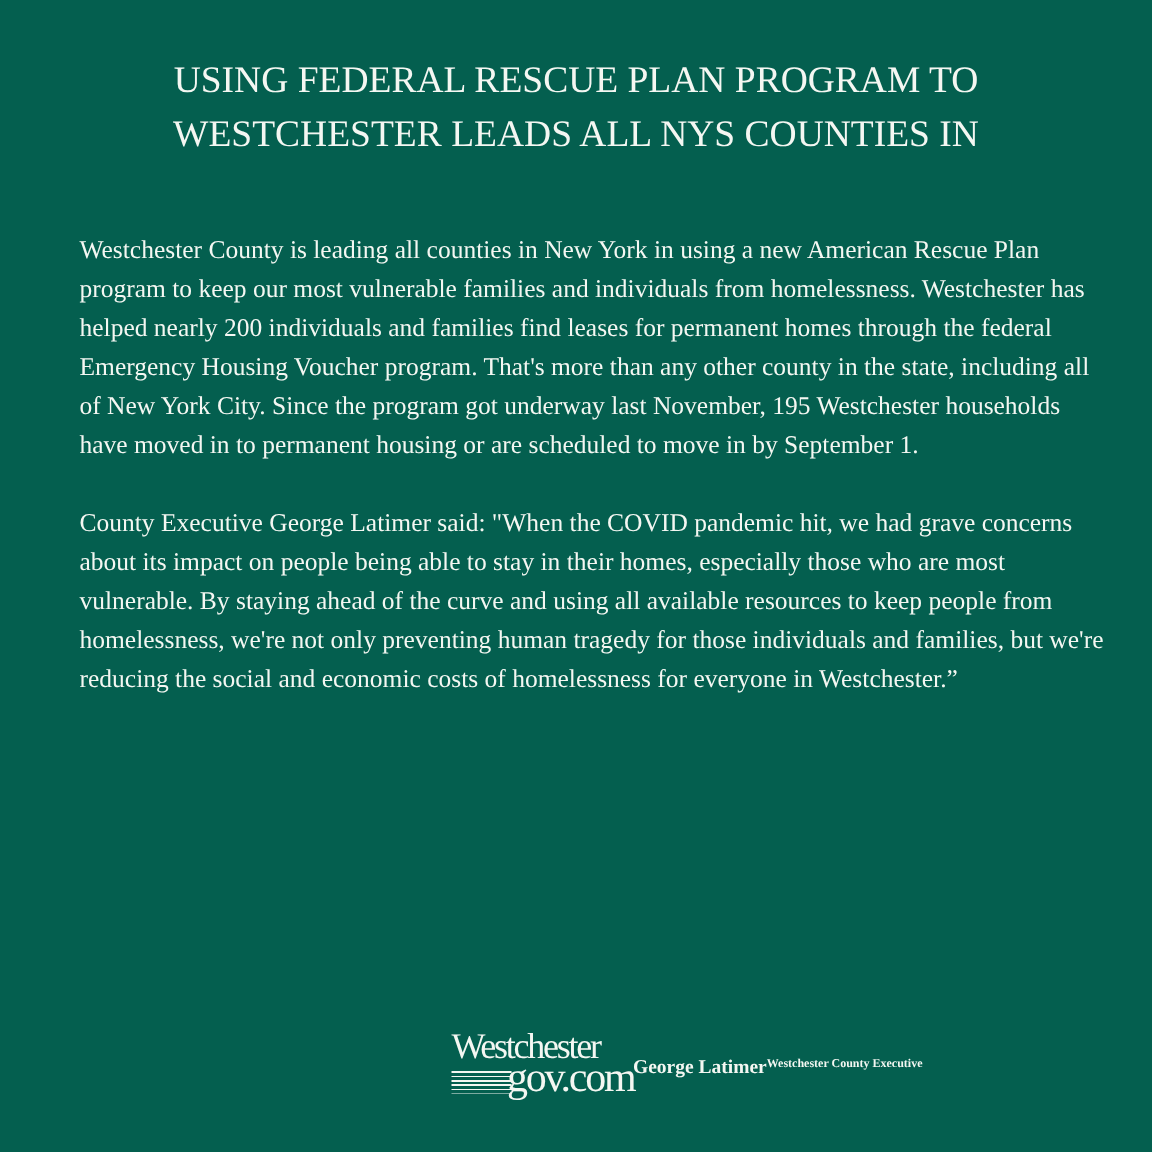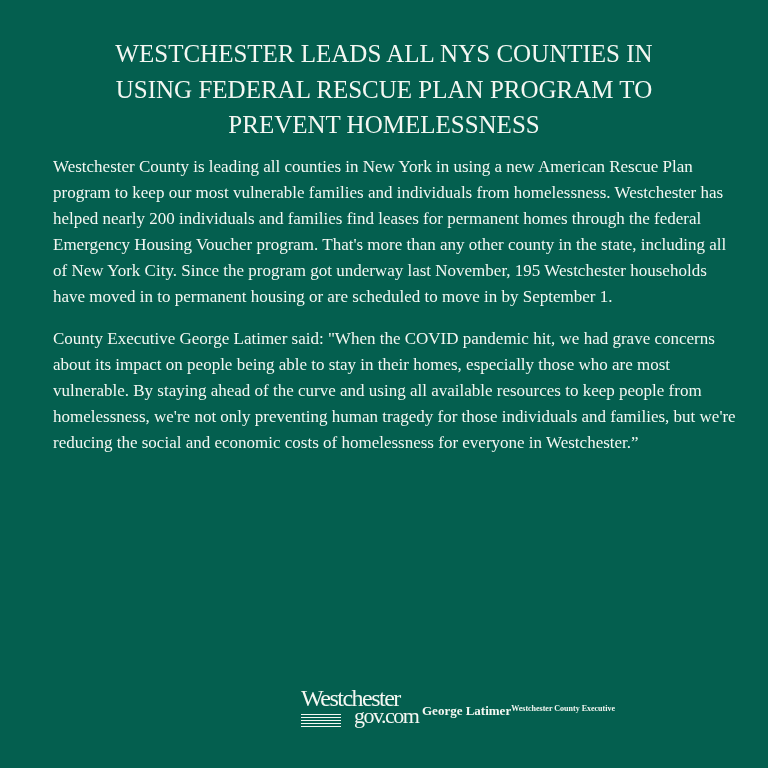--- a/index.html
+++ b/index.html
@@ -1,37 +1,36 @@
 <!DOCTYPE html>
 <html><head>
 <meta charset="utf-8">
 <style>
   html, body { margin:0; padding:0; }
   body { width:768px; height:768px; background:#045f4f; overflow:hidden; position:relative; color:#f4f7f2; font-family:"Liberation Serif", "DejaVu Serif", serif; }
   .title { position:absolute; left:0; top:36px; width:768px; text-align:center; font-size:25px; line-height:35.5px; letter-spacing:0px; }
   .body { position:absolute; left:53px; top:154px; width:690px; font-size:17px; line-height:26px; }
   .para { margin:0; }
-  .para + .para { margin-top:16px; }
+  .para + .para { margin-top:26px; }
   .footer { position:absolute; left:253px; top:688px; height:44px; display:flex; align-items:center; }
   .logo { position:relative; width:115px; height:42px;margin-left:48px; }
   .logo .l1 { position:absolute; left:0; top:-4px; font-size:24px; letter-spacing:-1.5px; }
-  .logo .l2 { position:absolute; left:53px; top:14px; font-size:22px; letter-spacing:-1.5px; }
+  .logo .l2 { position:absolute; left:37px; top:14px; font-size:28px; letter-spacing:-1.5px; }
   .logo .lines { position:absolute; left:0; top:25px; width:40px; height:15px;
     background:repeating-linear-gradient(to bottom,#f4f7f2 0,#f4f7f2 1px,transparent 1px,transparent 3px); }
   .exec { margin-left:6px; display:flex; flex-direction:row; }
   .exec .name { font-weight:bold; font-size:13px; line-height:15px; }
   .exec .role { font-weight:bold; font-size:8px; line-height:11px; }
 </style>
 </head>
 <body>
 
 <div class="title">
+  <div>USING FEDERAL RESCUE PLAN PROGRAM TO</div>
   <div>WESTCHESTER LEADS ALL NYS COUNTIES IN</div>
-  <div>USING FEDERAL RESCUE PLAN PROGRAM TO</div>
-  <div>PREVENT HOMELESSNESS</div>
 </div>
 
 <div class="body">
   <p class="para">Westchester County is leading all counties in New York in using a new American Rescue Plan program to keep our most vulnerable families and individuals from homelessness. Westchester has helped nearly 200 individuals and families find leases for permanent homes through the federal Emergency Housing Voucher program. That's more than any other county in the state, including all of New York City. Since the program got underway last November, 195 Westchester households have moved in to permanent housing or are scheduled to move in by September 1.</p>
   <p class="para">County Executive George Latimer said: "When the COVID pandemic hit, we had grave concerns about its impact on people being able to stay in their homes, especially those who are most vulnerable. By staying ahead of the curve and using all available resources to keep people from homelessness, we're not only preventing human tragedy for those individuals and families, but we're reducing the social and economic costs of homelessness for everyone in Westchester.”</p>
 </div>
 
 <div class="footer">
   <div class="logo">
     <span class="l1">Westchester</span>

